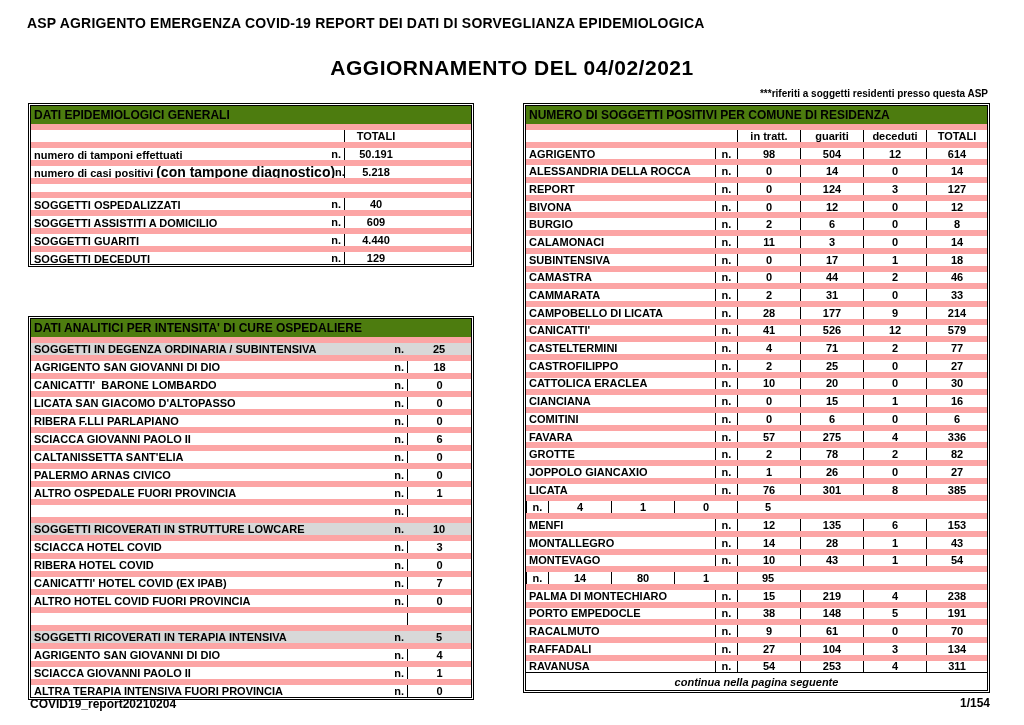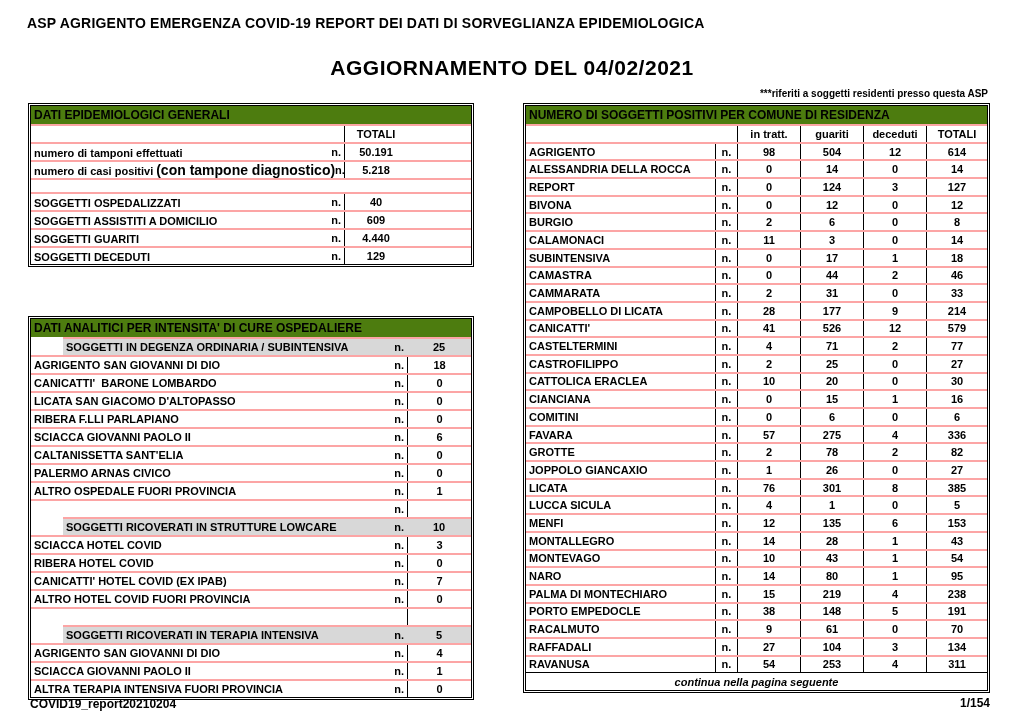--- a/index.html
+++ b/index.html
@@ -22,38 +22,38 @@
     position:absolute;
     display:flex; flex-direction:column;
     border:1px solid #000;
     outline:1px solid #000; outline-offset:1px;
     background:#fff;
   }
   .tbl-title {
     flex:none; height:18px; display:flex; align-items:center;
     background:#4d7c0f; padding-left:3px; font-size:12px;
   }
-  .row { flex:none; display:flex; align-items:stretch; height:18px; border-top:2px solid #fca5a5; font-size:11px; }
+  .row { flex:none; display:flex; align-items:stretch; height:18px; border-top:6px solid #fca5a5; font-size:11px; }
   .row > div { display:flex; align-items:center; overflow:hidden; }
 
   
   #tbl-general { left:30px; top:105px; width:442px; }
   .g-label { flex:1; justify-content:space-between; padding:0 3px; white-space:pre; }
   .g-small { font-size:14px; margin-left:3px; }
   .g-tot   { width:63px; border-left:1px solid #000; justify-content:center; }
   .g-oggi  { width:64px; border-left:1px solid #000; justify-content:center; color:#e50000;margin-top:48px; }
   .grow.spacer { height:14px; }
   .grow.spacer > div { border-left:none; }
 
   
   #tbl-hospital { left:30px; top:318px; width:442px; }
   .h-label { flex:1; padding-left:3px; white-space:pre; }
   .h-n     { width:26px; justify-content:flex-end; padding-right:3px; }
   .h-val   { width:64px; border-left:1px solid #000; justify-content:center; }
-  .hrow.subheader { background:#D8D8D8;margin-left:32px; }
+  .hrow.subheader { background:#D8D8D8; }
   .hrow.subheader .h-val { border-left:none; }
 
   
   #tbl-comuni { left:525px; top:105px; width:463px; }
   #tbl-comuni .row { height:17.7px; }
   .c-label { flex:1; padding-left:3px; white-space:pre; }
   .c-n     { width:22px; border-left:1px solid #000; justify-content:center; }
   .c-v     { width:63px; border-left:1px solid #000; justify-content:center; }
   .c-v.tot { width:61px; }
   .chdr .c-n { border-left:none; }
@@ -458,21 +458,20 @@
         <div class="row crow">
           <div class="c-label">LICATA</div>
           <div class="c-n">n.</div>
           <div class="c-v">76</div>
           <div class="c-v">301</div>
           <div class="c-v">8</div>
           <div class="c-v tot">385</div>
         </div>
 
         <div class="row crow">
-          <div class="c-label">LUCCA SICULA</div>
           <div class="c-n">n.</div>
           <div class="c-v">4</div>
           <div class="c-v">1</div>
           <div class="c-v">0</div>
           <div class="c-v tot">5</div>
         </div>
 
         <div class="row crow">
           <div class="c-label">MENFI</div>
           <div class="c-n">n.</div>
@@ -494,21 +493,20 @@
         <div class="row crow">
           <div class="c-label">MONTEVAGO</div>
           <div class="c-n">n.</div>
           <div class="c-v">10</div>
           <div class="c-v">43</div>
           <div class="c-v">1</div>
           <div class="c-v tot">54</div>
         </div>
 
         <div class="row crow">
-          <div class="c-label">NARO</div>
           <div class="c-n">n.</div>
           <div class="c-v">14</div>
           <div class="c-v">80</div>
           <div class="c-v">1</div>
           <div class="c-v tot">95</div>
         </div>
 
         <div class="row crow">
           <div class="c-label">PALMA DI MONTECHIARO</div>
           <div class="c-n">n.</div>

